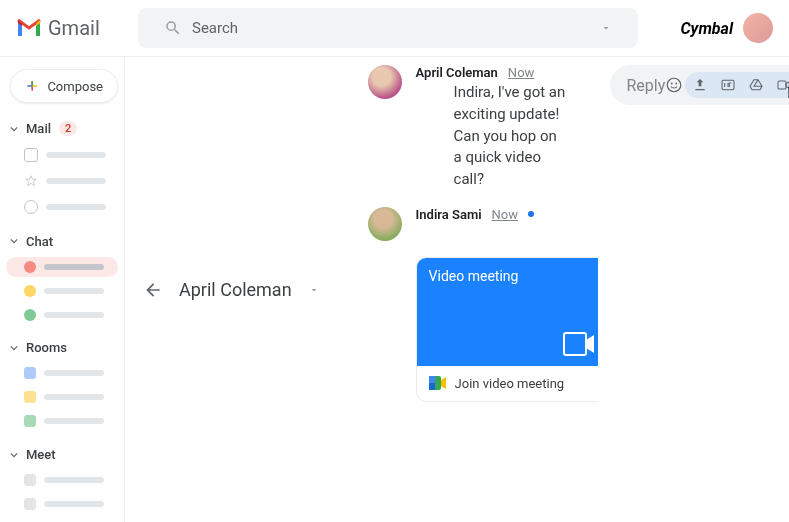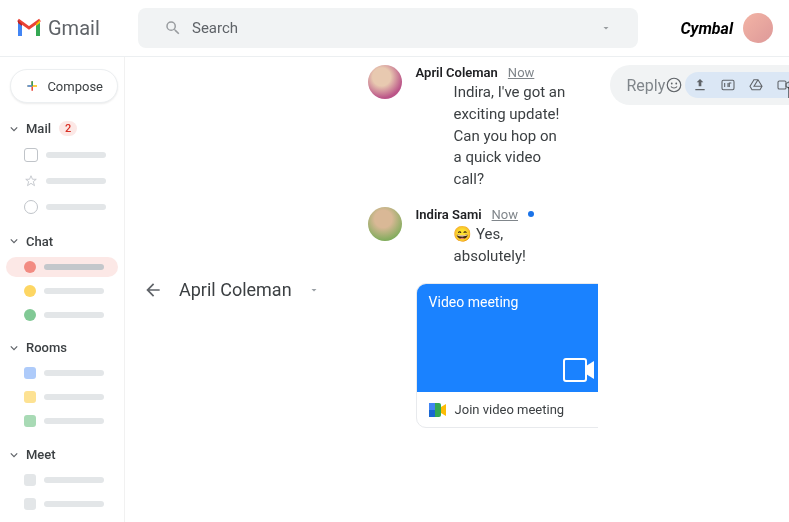--- a/index.html
+++ b/index.html
@@ -213,21 +213,20 @@
       </div>
 
       <div class="msg">
         <div class="av av2"></div>
         <div>
           <div class="msg-head">
             <span class="msg-name">Indira Sami</span>
             <span class="msg-time">Now</span>
             <span class="bluedot"></span>
           </div>
-          <div class="msg-body">😄 Yes, absolutely!</div>
         </div>
       </div>
 
       <div class="card">
         <div class="card-top">
           <div class="card-title">Video meeting</div>
           <svg class="cam-icon" width="32" height="24" viewBox="0 0 32 24">
             <rect x="1" y="1" width="22" height="22" rx="2" fill="none" stroke="#fff" stroke-width="2"></rect>
             <path d="M23 8 L31 3 V21 L23 16 Z" fill="#fff"></path>
           </svg>

